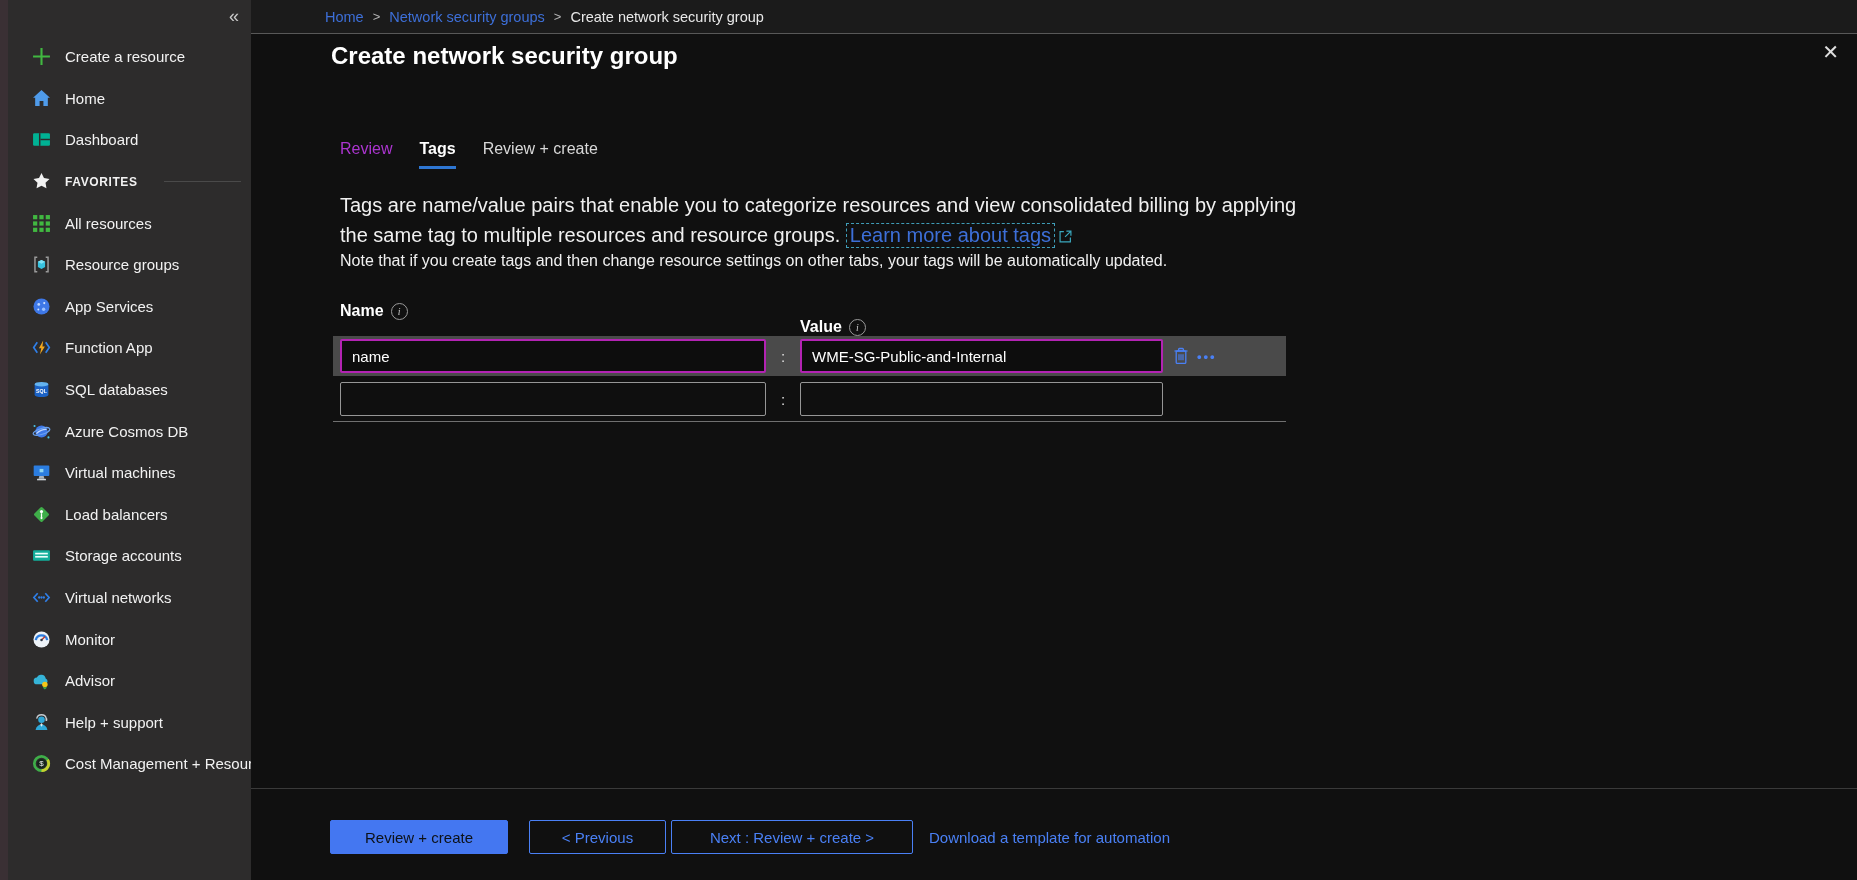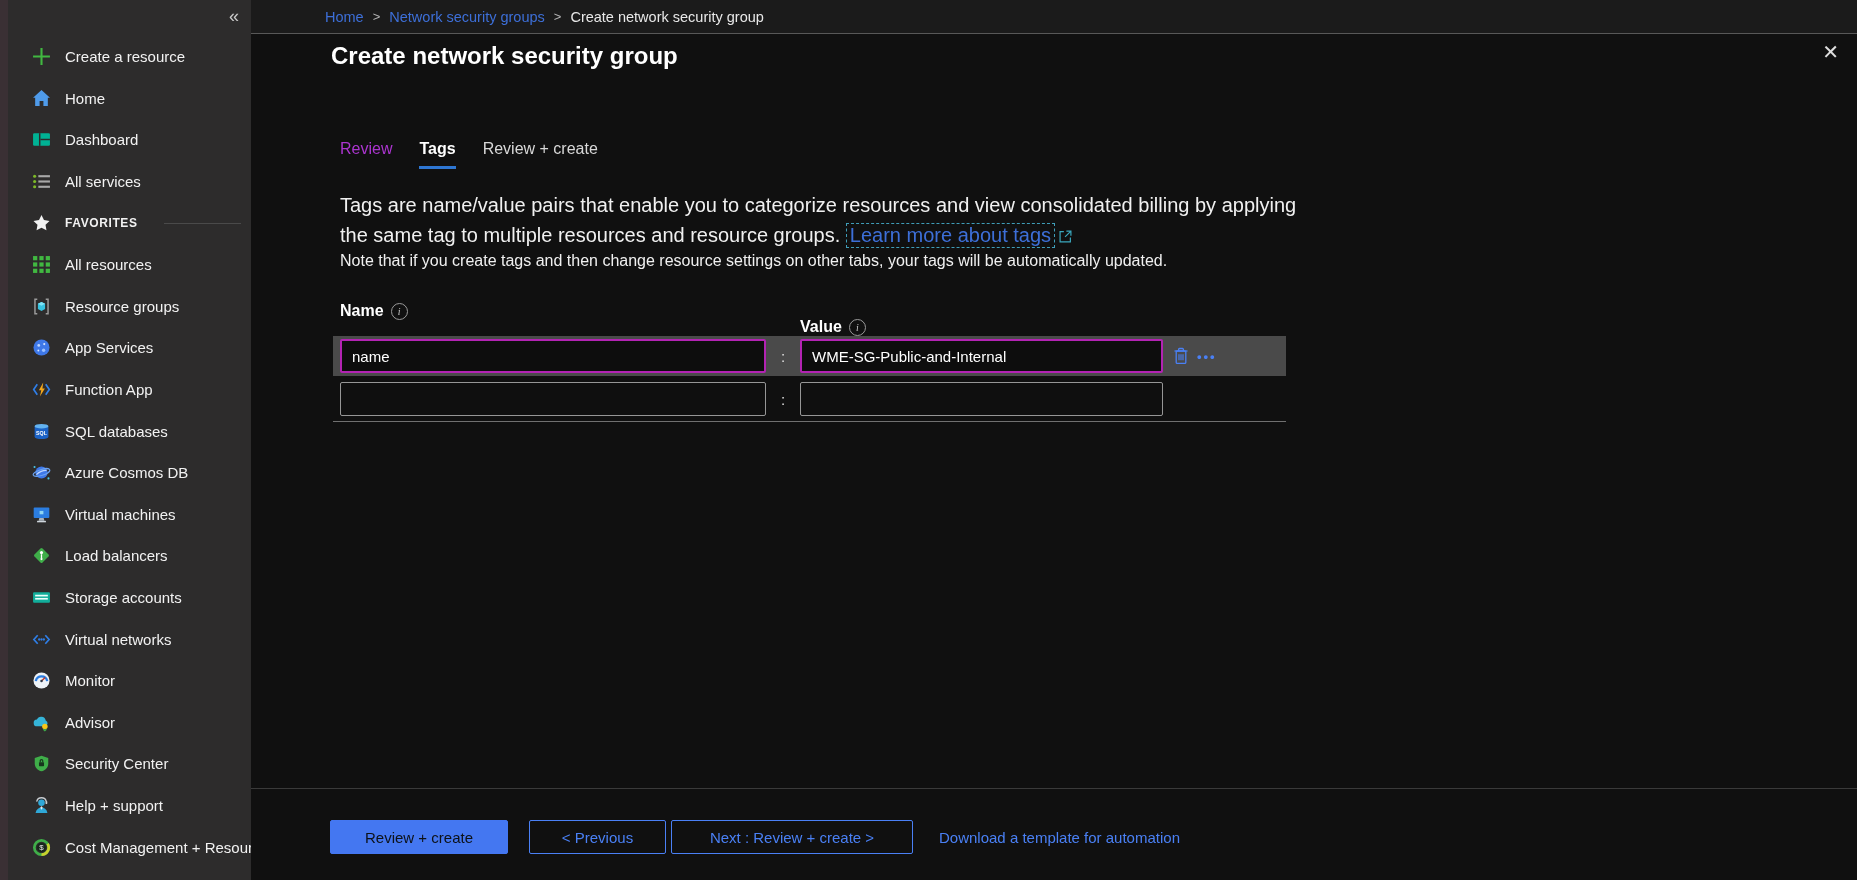--- a/index.html
+++ b/index.html
@@ -63,21 +63,21 @@
   .more-btn { margin-left:8px; color:#4a80f5; font-size:13px; letter-spacing:2px; cursor:pointer; font-weight:bold; }
   .table-divider { width:953px; margin:5px 0 0 -7px; border-top:1px solid #707070; }
   
   .footer { position:absolute; left:0; top:754px; width:100%; border-top:1px solid #3a3a3a;
             padding:31px 0 0 79px; box-sizing:border-box; display:flex; align-items:center; }
   .btn { height:34px; font-size:15px; border-radius:2px; cursor:pointer; font-family:"Liberation Sans", sans-serif; }
   .btn.primary { width:178px; background:#4477f1; border:1px solid #4477f1; color:#0d1117; margin-right:21px; }
   .btn.secondary { background:transparent; border:1px solid #4a80f5; color:#4a80f5; }
   .btn.prev { width:137px; margin-right:5px; }
   .btn.next { width:242px; }
-  .dl-link { color:#4a80f5; font-size:15px; margin-left:26px; cursor:pointer; }
+  .dl-link { color:#4a80f5; font-size:15px; margin-left:16px; cursor:pointer; }
 </style>
 </head>
 <body>
 
 <div class="edge-strip"></div>
 
 <div class="sidebar">
   <span class="sb-collapse">«</span>
   <div class="sb-list">
 
@@ -103,37 +103,20 @@
       <span class="sb-ico">
           <svg viewBox="0 0 18 18">
             <rect x="1" y="3" width="16" height="12" rx="1.2" fill="#00b294"></rect>
             <rect x="6.6" y="3" width="1.4" height="12" fill="#2d2c2c"></rect>
             <rect x="8" y="8.3" width="9" height="1.4" fill="#2d2c2c"></rect>
           </svg>
         </span>
       <span class="sb-label">Dashboard</span>
     </div>
 
-    <div class="sb-item">
-      <span class="sb-ico">
-          <svg viewBox="0 0 18 18">
-            <g fill="#7db928">
-              <circle cx="2.5" cy="4" r="1.5"></circle>
-              <circle cx="2.5" cy="9" r="1.5"></circle>
-              <circle cx="2.5" cy="14" r="1.5"></circle>
-            </g>
-            <g fill="#a8a8a8">
-              <rect x="6" y="3" width="11" height="2"></rect>
-              <rect x="6" y="8" width="11" height="2"></rect>
-              <rect x="6" y="13" width="11" height="2"></rect>
-            </g>
-          </svg>
-        </span>
-      <span class="sb-label">All services</span>
-    </div>
 
     <div class="sb-item sb-fav">
       <span class="sb-ico">
           <svg viewBox="0 0 18 18">
             <path d="M9 1l2.35 4.76 5.25.76-3.8 3.7.9 5.23L9 13l-4.7 2.45.9-5.23-3.8-3.7 5.25-.76z" fill="#f2f2f2"></path>
           </svg>
         </span>
       <span class="sb-label">FAVORITES</span>
       <span class="fav-line"></span>
     </div>
@@ -284,30 +267,20 @@
       <span class="sb-ico">
           <svg viewBox="0 0 18 18">
             <path d="M5 12.6a3.2 3.2 0 0 1-.4-6.4A4.4 4.4 0 0 1 13 7a3 3 0 0 1-.4 5.6z" fill="#35b4d8"></path>
             <circle cx="12.2" cy="12.8" r="2.6" fill="#f5c518"></circle>
             <path d="M10.8 15.4l1.4 1.2 1.4-1.2" stroke="#3fae49" stroke-width="1.3" fill="none"></path>
           </svg>
         </span>
       <span class="sb-label">Advisor</span>
     </div>
 
-    <div class="sb-item">
-      <span class="sb-ico">
-          <svg viewBox="0 0 18 18">
-            <path d="M9 1.6l6.4 2.2v5.1c0 3.8-2.7 6.4-6.4 7.5-3.7-1.1-6.4-3.7-6.4-7.5V3.8z" fill="#3fae49"></path>
-            <rect x="6.6" y="7.8" width="4.8" height="3.8" rx="0.6" fill="#17351d"></rect>
-            <path d="M7.8 7.8V6.5a1.2 1.2 0 0 1 2.4 0v1.3" stroke="#17351d" stroke-width="1.1" fill="none"></path>
-          </svg>
-        </span>
-      <span class="sb-label">Security Center</span>
-    </div>
 
     <div class="sb-item">
       <span class="sb-ico">
           <svg viewBox="0 0 18 18">
             <path d="M13.6 5.4a4.7 4.7 0 0 0-9.2 0" stroke="#c8cdd2" stroke-width="1.2" fill="none"></path>
             <rect x="12.8" y="4.8" width="1.7" height="2.8" rx="0.8" fill="#c8cdd2"></rect>
             <circle cx="9" cy="6.4" r="3.1" fill="#2fa8d8"></circle>
             <path d="M3.4 16c.6-3.4 2.8-5.2 5.6-5.2s5 1.8 5.6 5.2z" fill="#2fa8d8"></path>
             <path d="M9 9.4l-1.2 1.8L9 13l1.2-1.8z" fill="#fff" opacity="0.85"></path>
           </svg>

